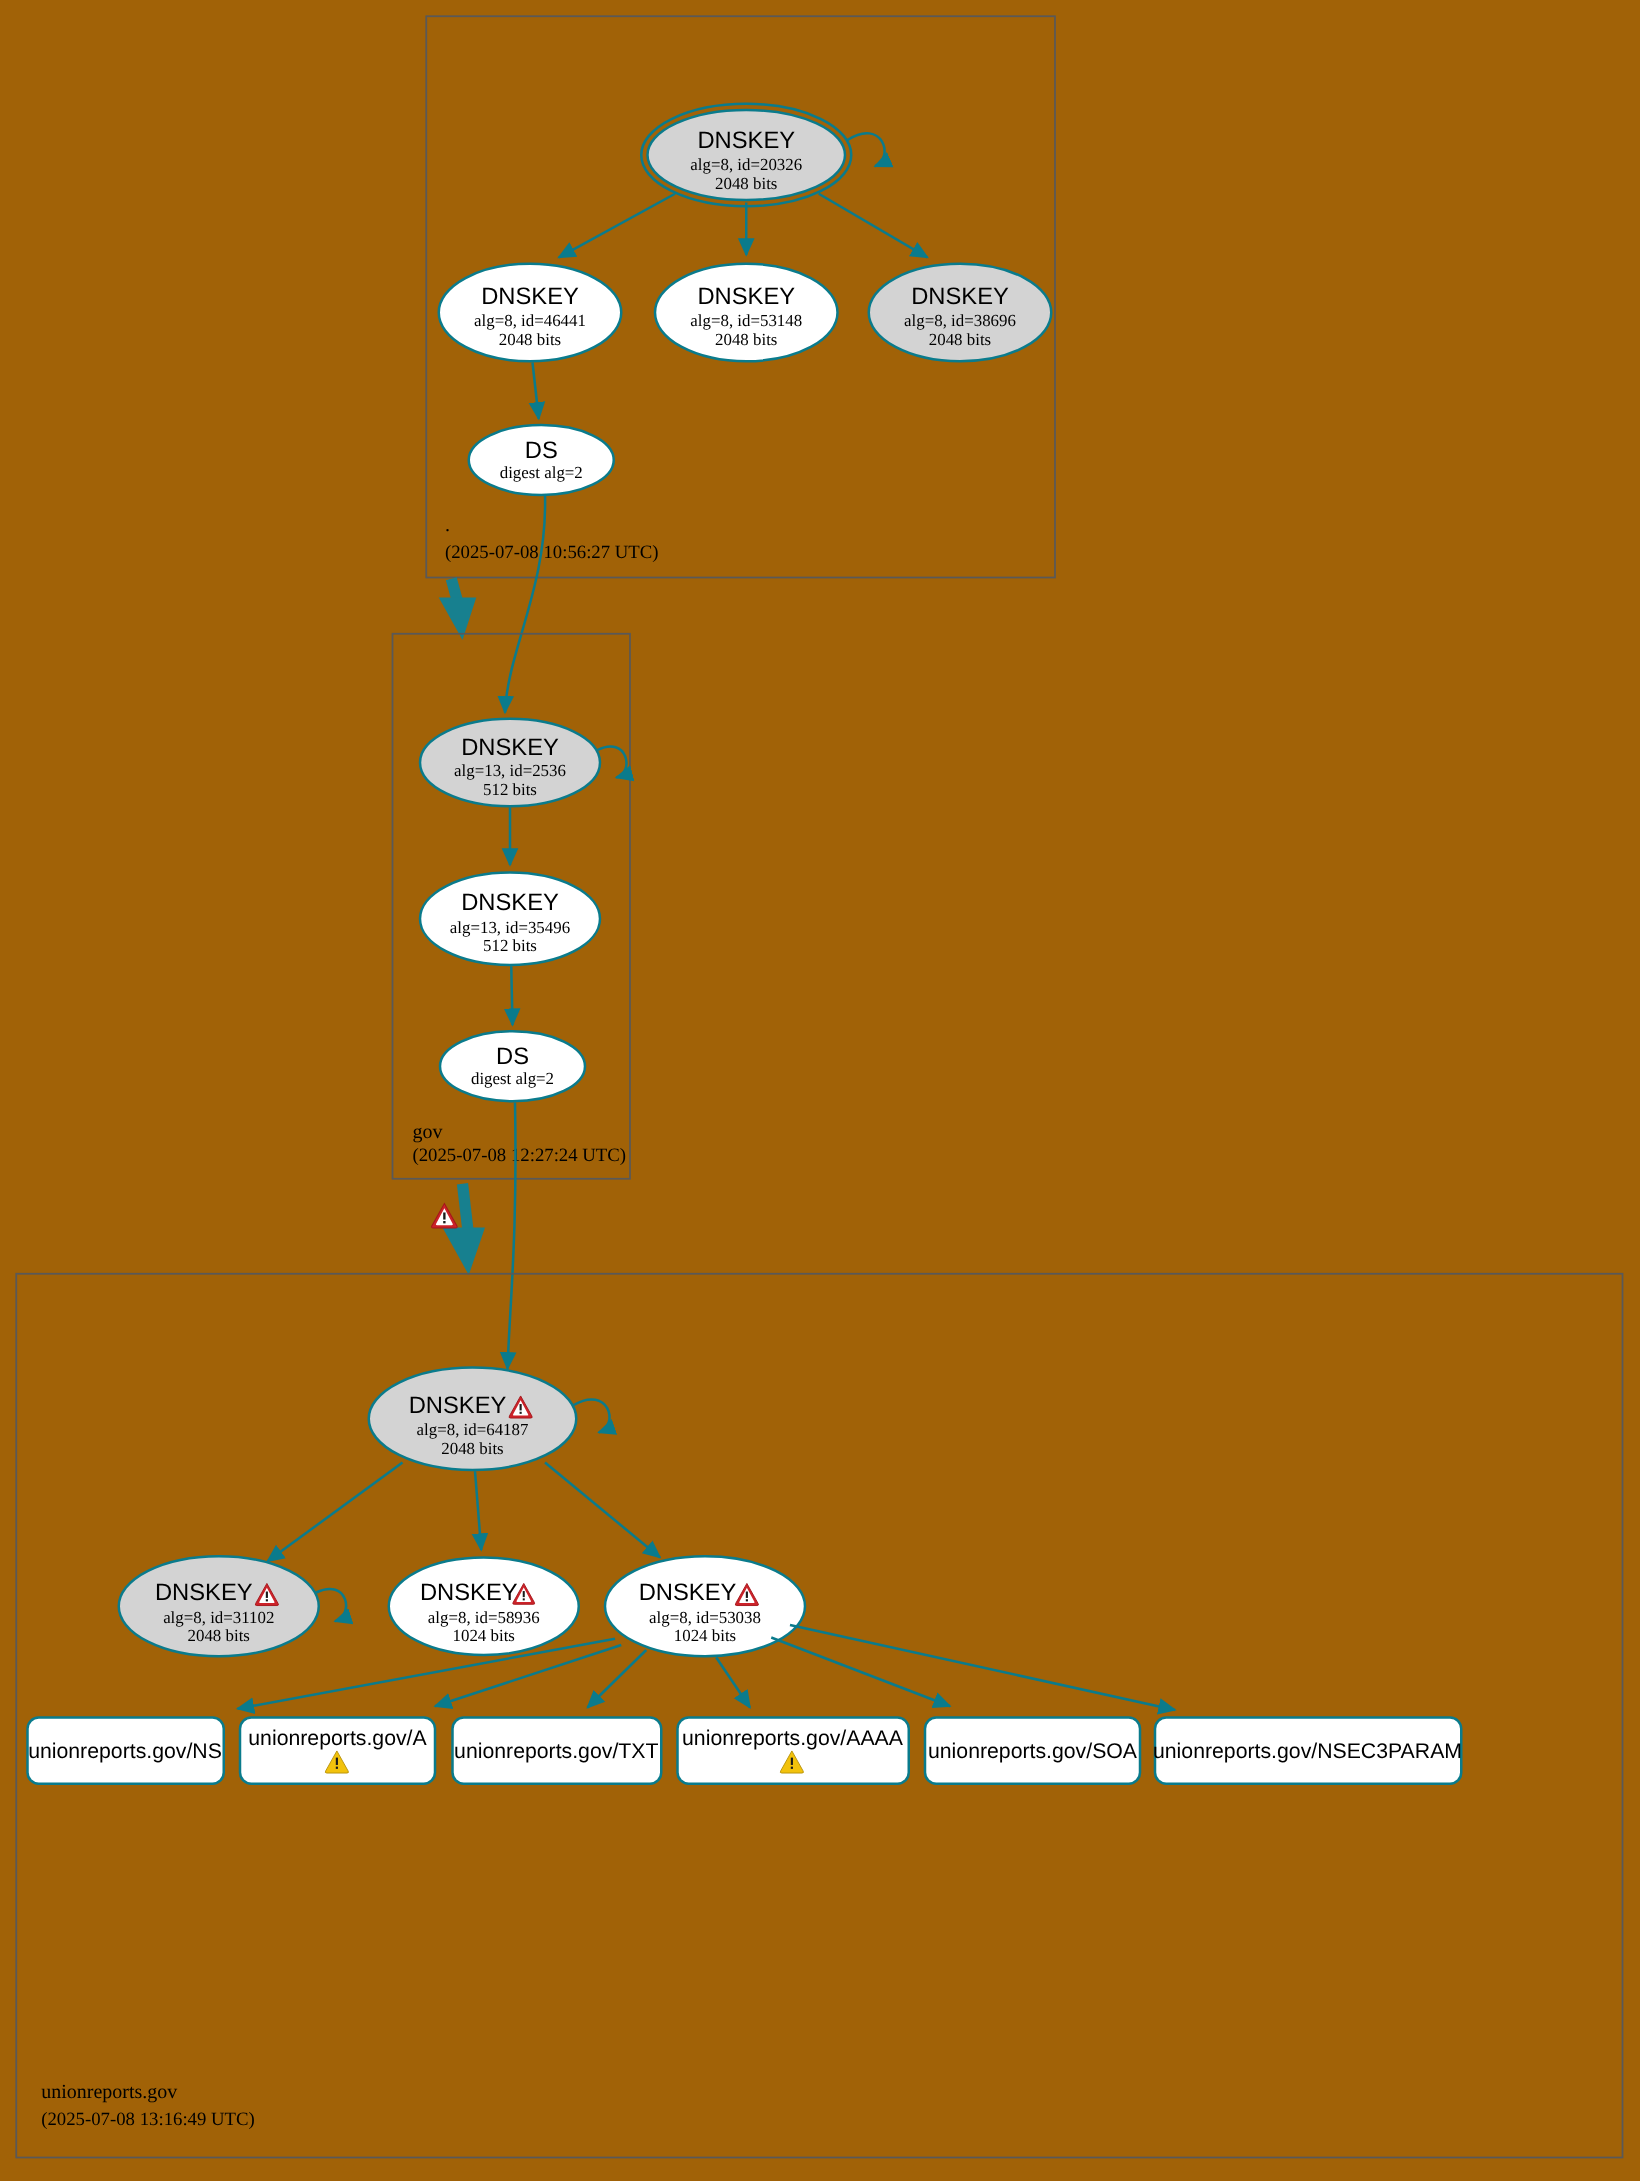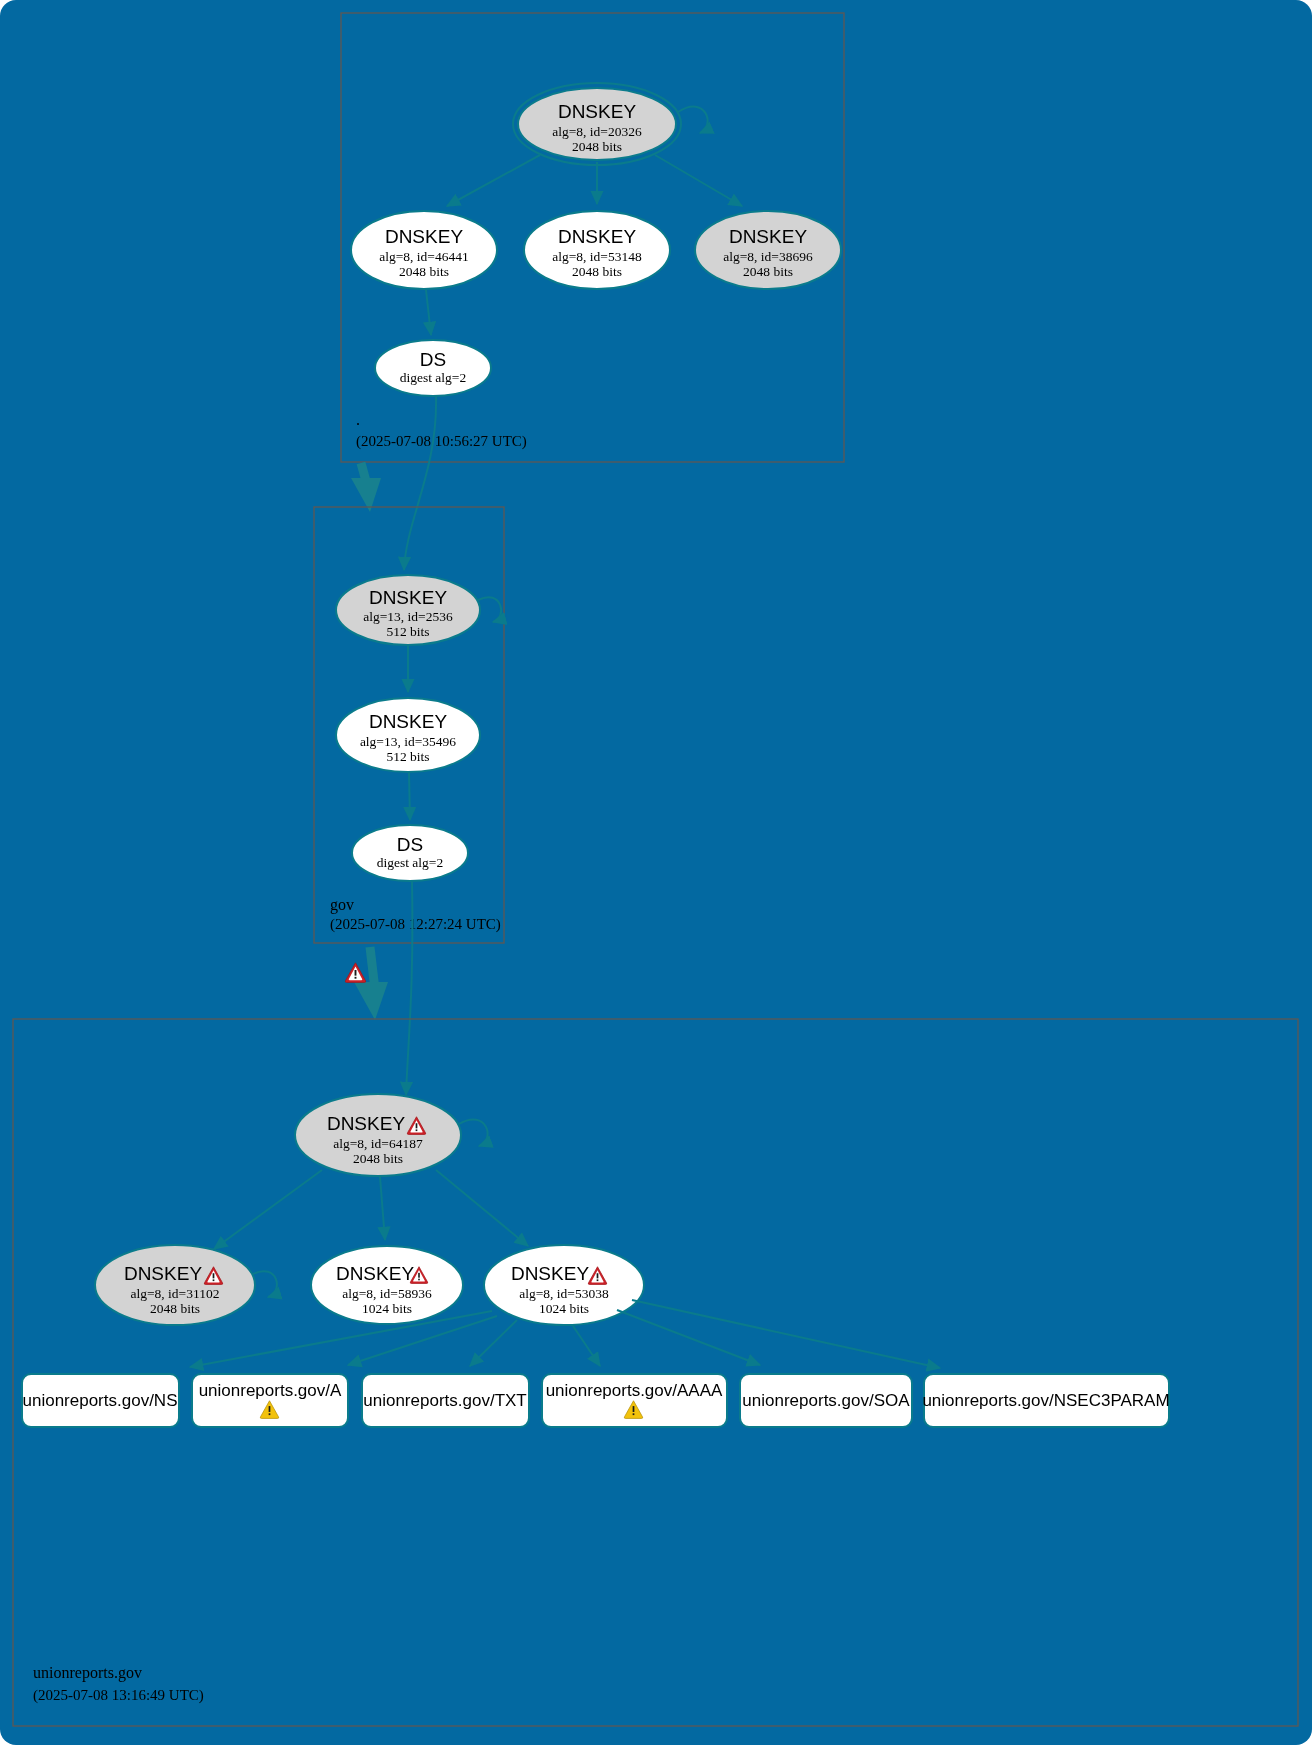--- a/index.html
+++ b/index.html
@@ -1,17 +1,17 @@
 <!DOCTYPE html>
 <html><head>
 <meta charset="utf-8">
 <style>
   html,body{margin:0;padding:0;background:#ffffff;}
   body{font-family:"Liberation Sans",sans-serif;}
-  #stage{position:relative;width:1312px;height:1745px;background:#0369a1;overflow:hidden;border-radius:16px;}
+  #stage{position:relative;width:1312px;height:1745px;background:#a16207;overflow:hidden;}
   svg#graph{position:absolute;left:0;top:0;width:1312px;height:1745px;}
 
   .zone-box{fill:none;stroke:#595959;stroke-width:1.4;}
   .node-ell{fill:#ffffff;stroke:#0a7b8c;stroke-width:2;}
   .node-ell.sep{fill:#d3d3d3;}
   .node-ell.outer{fill:none;stroke:#0a7b8c;stroke-width:2;}
   .rr-box{fill:#ffffff;stroke:#0a7b8c;stroke-width:2;}
   .edge{fill:none;stroke:#0a7b8c;stroke-width:2;}
   .edge-thick{fill:#17808f;stroke:#17808f;stroke-width:9;}
 

